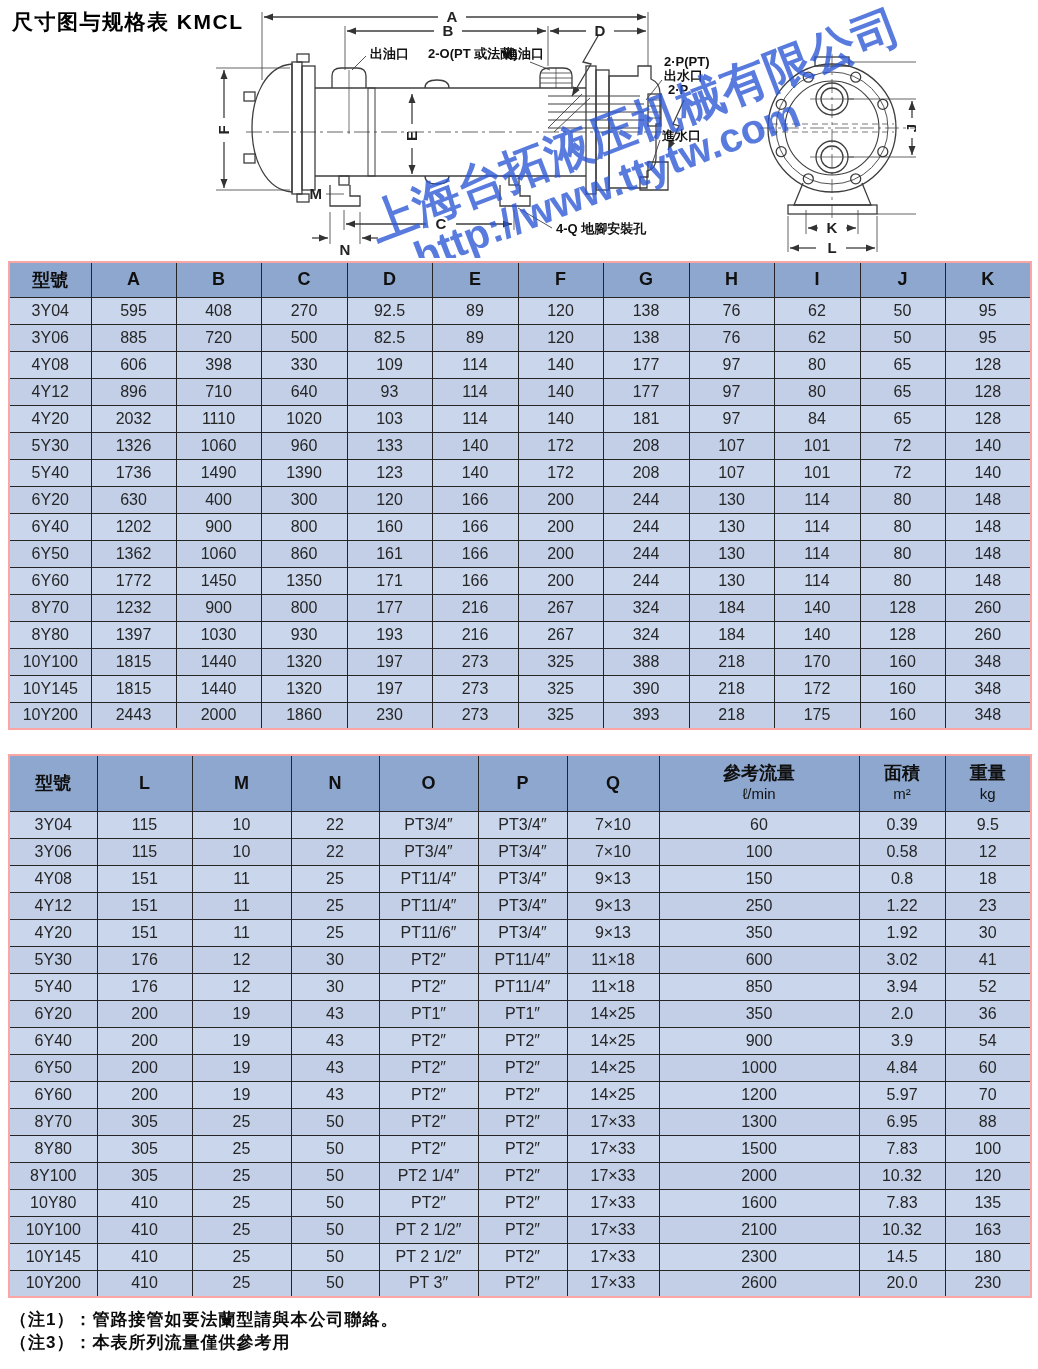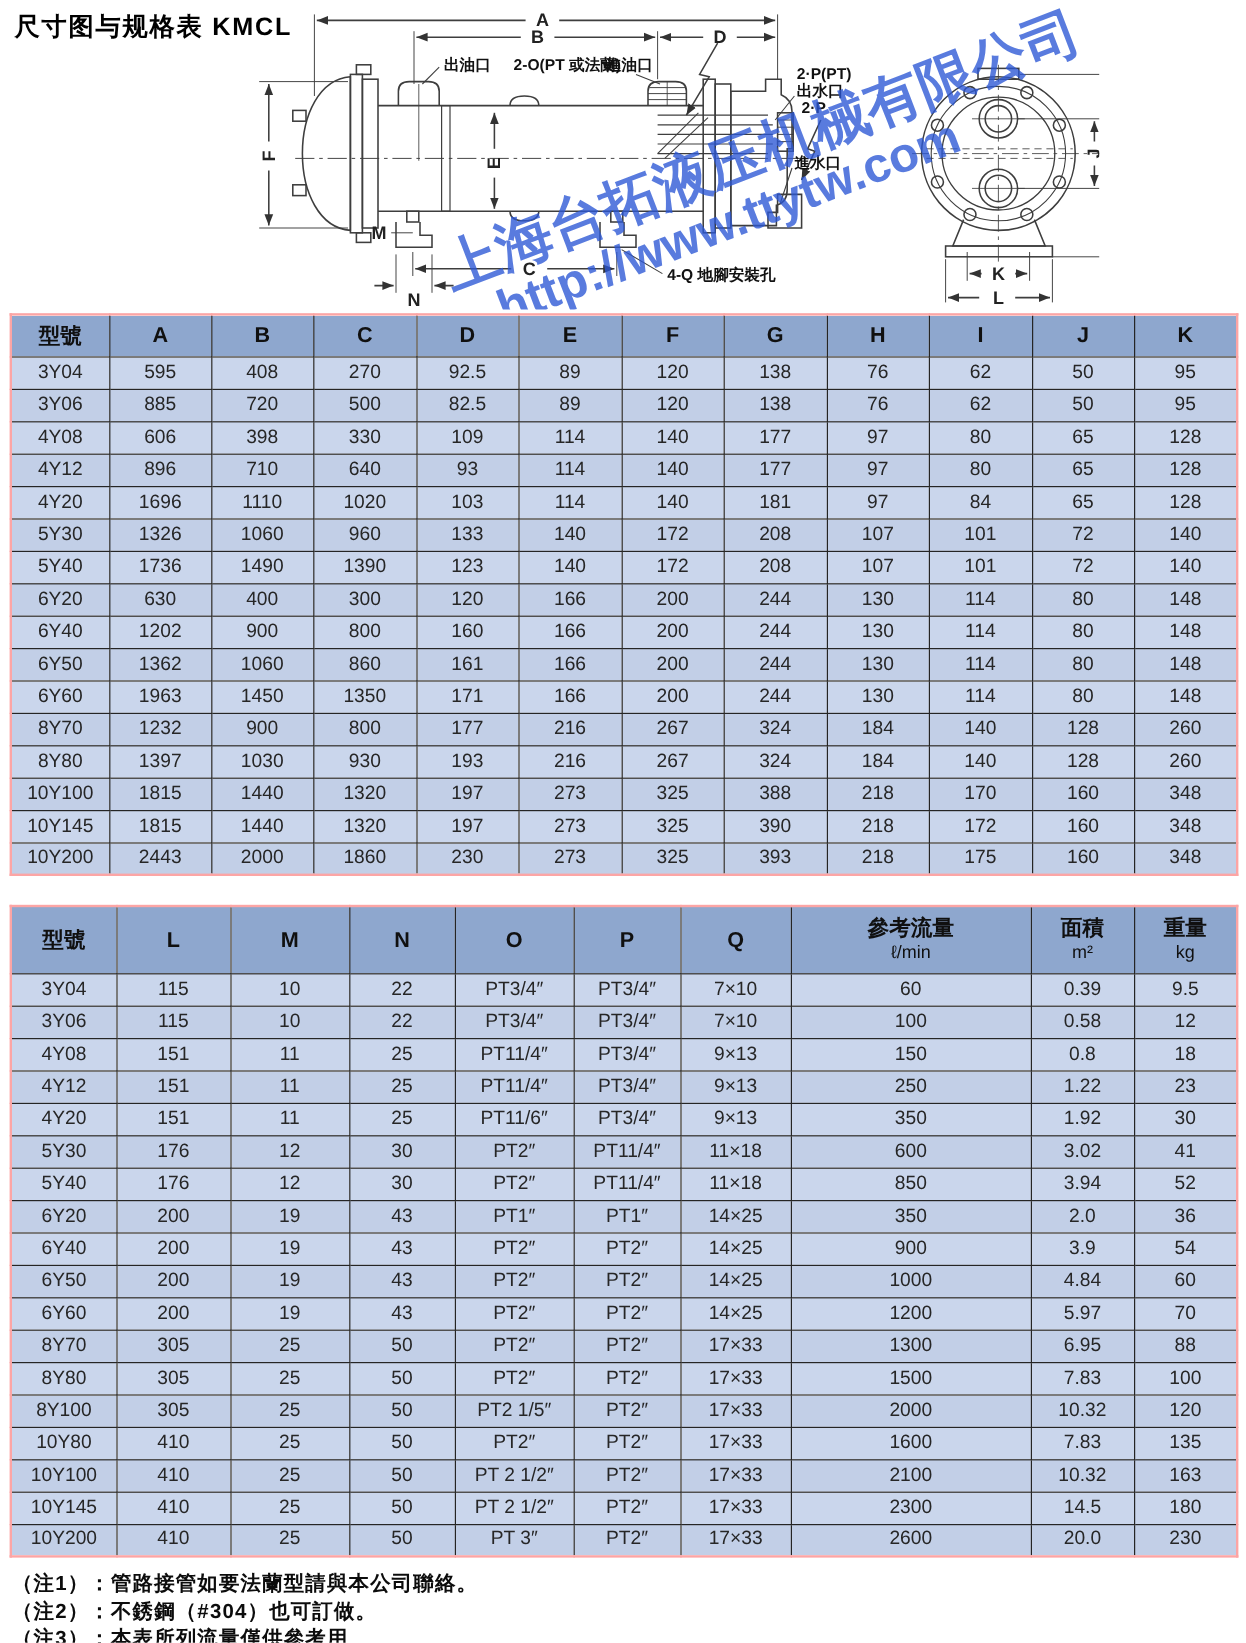--- a/index.html
+++ b/index.html
@@ -327,21 +327,21 @@
         <td>114</td>
         <td>140</td>
         <td>177</td>
         <td>97</td>
         <td>80</td>
         <td>65</td>
         <td>128</td>
       </tr>
       <tr>
         <td>4Y20</td>
-        <td>1696</td>
+        <td>2032</td>
         <td>1110</td>
         <td>1020</td>
         <td>103</td>
         <td>114</td>
         <td>140</td>
         <td>181</td>
         <td>97</td>
         <td>84</td>
         <td>65</td>
         <td>128</td>
@@ -411,21 +411,21 @@
         <td>166</td>
         <td>200</td>
         <td>244</td>
         <td>130</td>
         <td>114</td>
         <td>80</td>
         <td>148</td>
       </tr>
       <tr>
         <td>6Y60</td>
-        <td>1963</td>
+        <td>1772</td>
         <td>1450</td>
         <td>1350</td>
         <td>171</td>
         <td>166</td>
         <td>200</td>
         <td>244</td>
         <td>130</td>
         <td>114</td>
         <td>80</td>
         <td>148</td>
@@ -694,21 +694,21 @@
         <td>17×33</td>
         <td>1500</td>
         <td>7.83</td>
         <td>100</td>
       </tr>
       <tr class="alt">
         <td>8Y100</td>
         <td>305</td>
         <td>25</td>
         <td>50</td>
-        <td>PT2 1/5″</td>
+        <td>PT2 1/4″</td>
         <td>PT2″</td>
         <td>17×33</td>
         <td>2000</td>
         <td>10.32</td>
         <td>120</td>
       </tr>
       <tr>
         <td>10Y80</td>
         <td>410</td>
         <td>25</td>
@@ -754,15 +754,14 @@
         <td>17×33</td>
         <td>2600</td>
         <td>20.0</td>
         <td>230</td>
       </tr>
     </tbody>
 </table>
 
 <div class="notes">
   <div>（注1）：管路接管如要法蘭型請與本公司聯絡。</div>
-  <div>（注2）：不銹鋼（#304）也可訂做。</div>
   <div>（注3）：本表所列流量僅供參考用</div>
 </div>
 
 </body></html>

